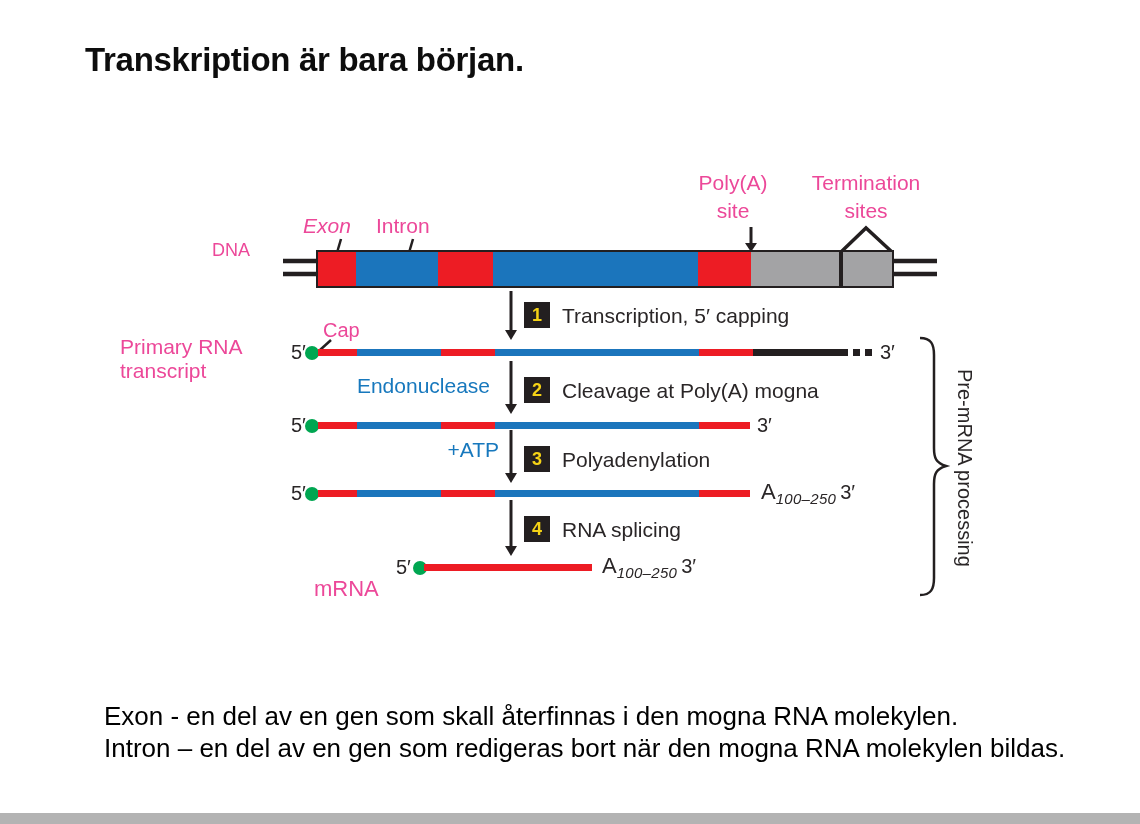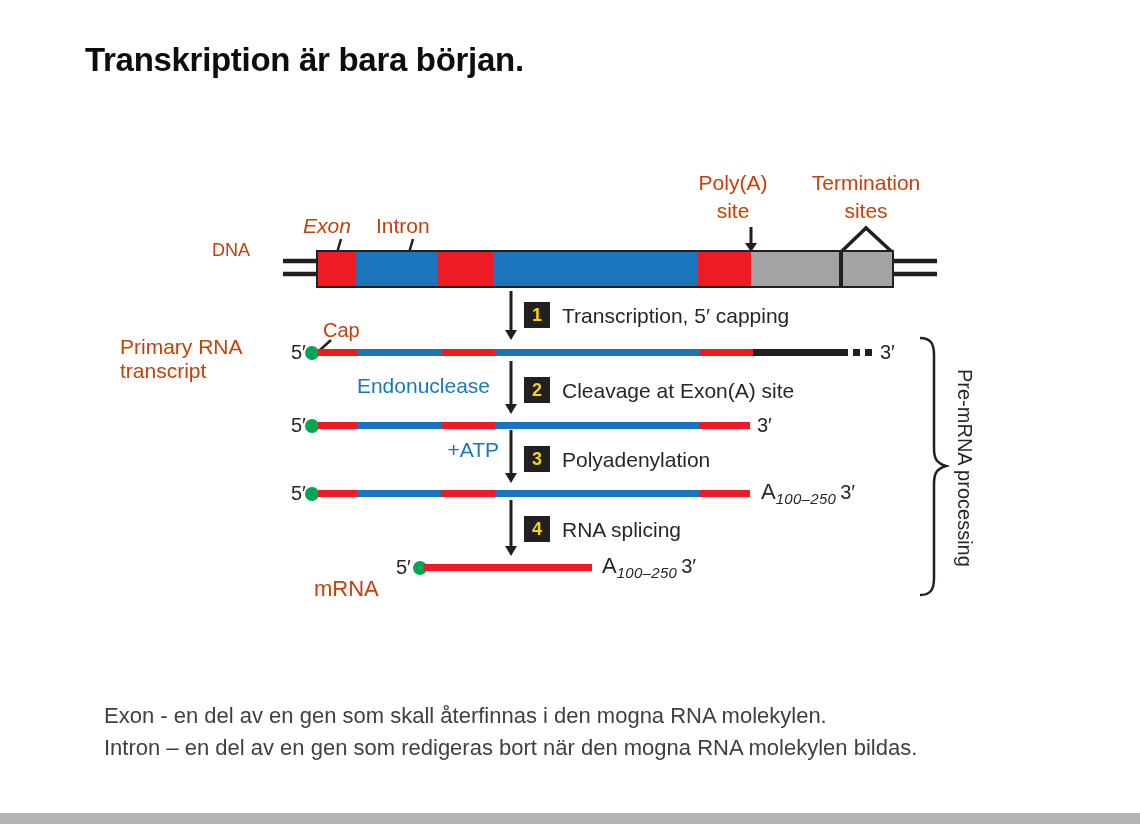--- a/index.html
+++ b/index.html
@@ -14,21 +14,21 @@
   }
   .title {
     position: absolute;
     left: 85px; top: 36px;
     font-size: 33px;
     font-weight: 600;
     letter-spacing: -0.3px;
     line-height: 47px;
     color: #0d0d0d;
   }
-  .fig-label { position: absolute; color: #c2410c; font-size: 21px; white-space: nowrap; }
+  .fig-label { position: absolute; color: #ec4899; font-size: 21px; white-space: nowrap; }
   .fig-label.center { text-align: center; white-space: normal; line-height: 28px; }
   .fig-label.right { text-align: left; white-space: normal; line-height: 24px; }
   .teal { color: #1778bd; }
   svg.overlay { position: absolute; left: 0; top: 0; width: 1140px; height: 824px; pointer-events: none; }
 
   .dna-bar {
     position: absolute; left: 316px; top: 250px;
     width: 578px; height: 38px;
     border: 2px solid #231f20;
     display: flex;
@@ -61,21 +61,21 @@
   .tail .sub { font-size: 15px; font-style: italic; position: relative; top: 5px; letter-spacing: 0.3px; }
   .tail .tp { font-size: 20px; margin-left: 4px; }
   .brace-label {
     position: absolute; left: 950px; top: 340px; height: 256px; width: 28px;
     writing-mode: vertical-rl;
     display: flex; align-items: center; justify-content: center;
     font-size: 20px; color: #2a2627; white-space: nowrap;
   }
   .footnotes {
     position: absolute; left: 104px; top: 700px;
-    font-size: 22px; line-height: 32px; color: #404040;
+    font-size: 26px; line-height: 32px; color: #000000;
     font-family: "Liberation Sans", sans-serif;
   }
   .bottom-strip {
     position: absolute; left: 0; bottom: 0; width: 1140px; height: 11px;
     background: #b3b3b3;
   }
 </style>
 </head>
 <body>
 
@@ -166,21 +166,21 @@
     <span class="seg-black" style="width:88px;"></span>
     <span class="seg-dash" style="width:34px;"></span>
   </div>
   <span class="prime" style="left:880px; top:341px;">3′</span>
 
   <div class="step-box" style="top:302px;">1</div>
   <div class="step-label" style="top:304px;">Transcription, 5′ capping</div>
 
   <div class="fig-label teal" style="left:350px; top:374px; width:147px; text-align:center;">Endonuclease</div>
   <div class="step-box" style="top:377px;">2</div>
-  <div class="step-label" style="top:379px;">Cleavage at Exon(A) site</div>
+  <div class="step-label" style="top:379px;">Cleavage at Poly(A) mogna</div>
 
   <span class="prime" style="left:291px; top:414px;">5′</span>
   <div class="cap-dot" style="left:305px; top:419px;"></div>
   <div class="rna-line" style="left:318px; top:422px;">
     <span class="seg-red" style="width:39px;"></span>
     <span class="seg-blue" style="width:84px;"></span>
     <span class="seg-red" style="width:54px;"></span>
     <span class="seg-blue" style="width:204px;"></span>
     <span class="seg-red" style="width:51px;"></span>
   </div>

